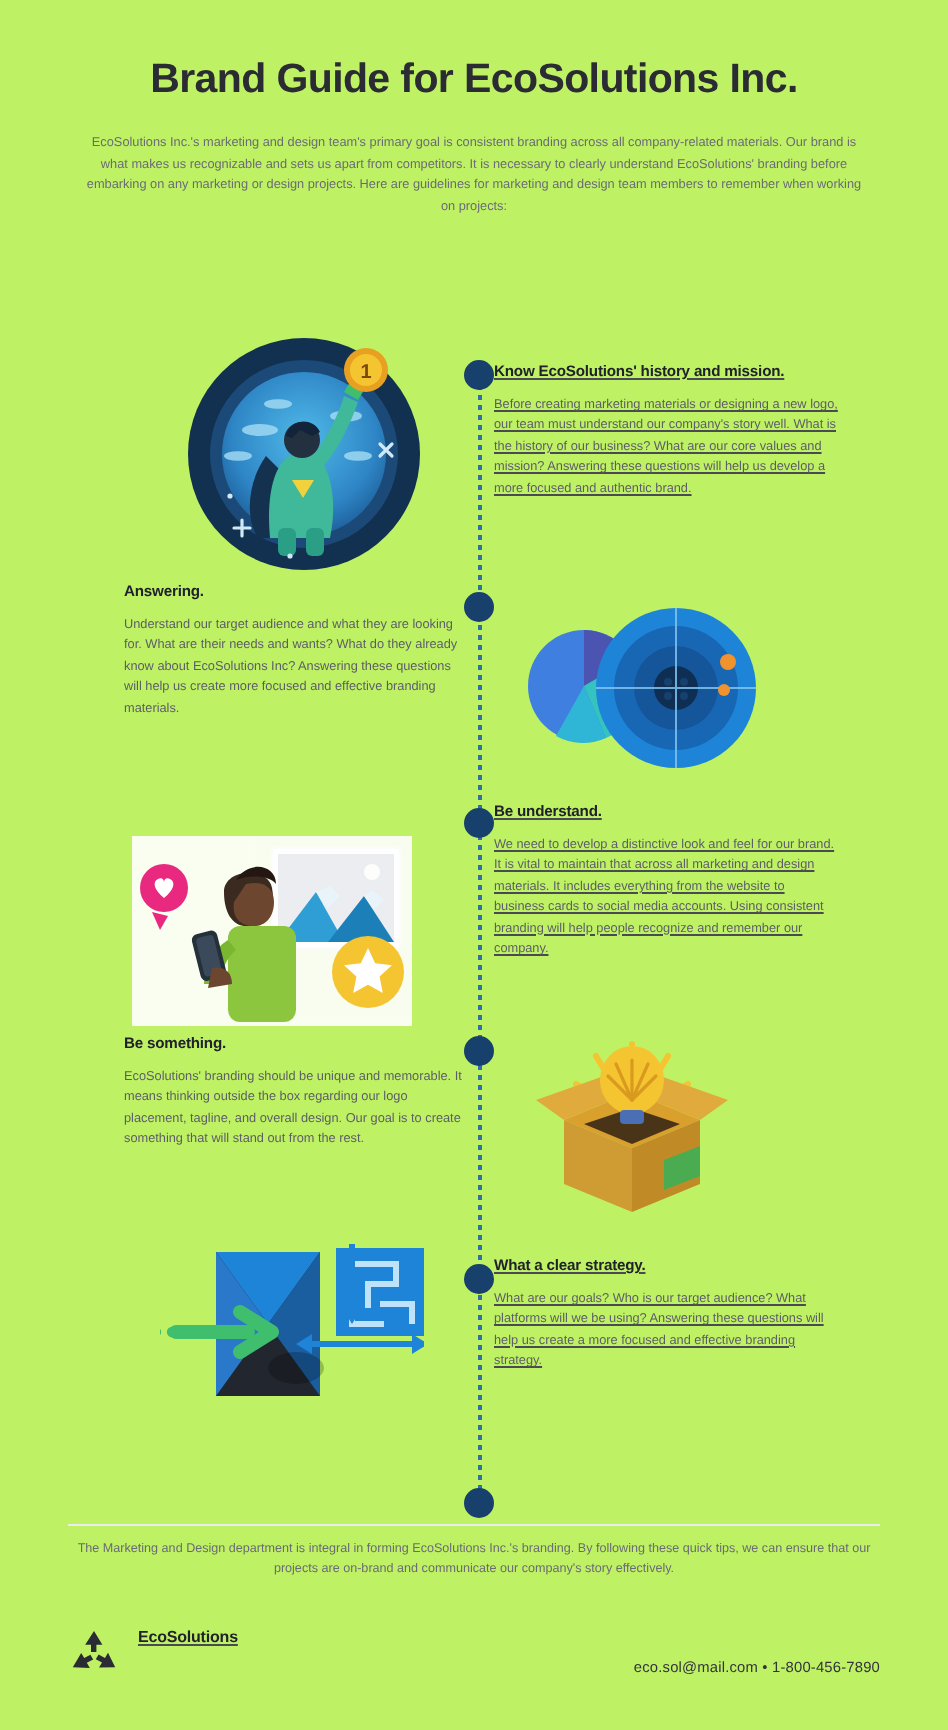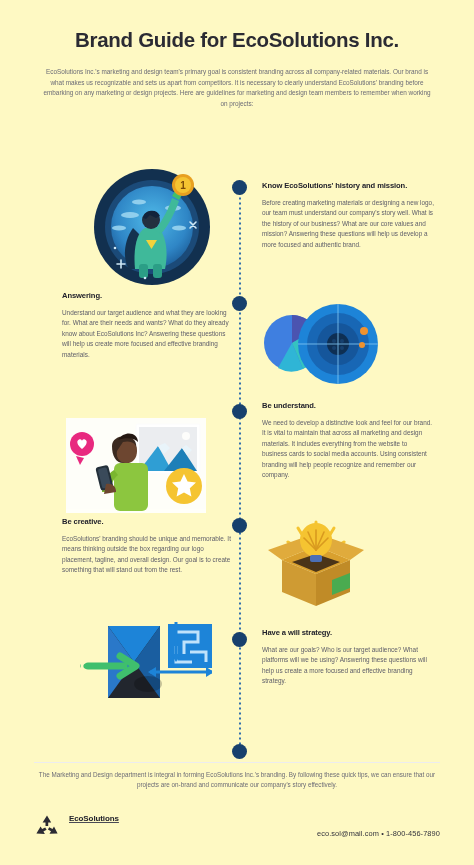--- a/index.html
+++ b/index.html
@@ -2,21 +2,21 @@
 <html><head>
 <meta charset="utf-8">
 <title>Brand Guide Infographic</title>
 <style>
   html,body{margin:0;padding:0;background:#ffffff;}
   body{
     width:474px;height:865px;position:relative;overflow:hidden;
     font-family:"Liberation Sans","DejaVu Sans",sans-serif;
     color:#4a4a55;
   }
-  .page{position:relative;width:474px;height:865px;background:#fef9c3;}
+  .page{position:relative;width:474px;height:865px;background:#bef264;}
 
   
   .header{padding:26px 34px 0 34px;}
   .title{
     font-size:20.5px;line-height:27px;font-weight:bold;
     color:#2b2b33;text-align:center;letter-spacing:-0.3px;
   }
   .intro{
     margin-top:14px;font-size:6.4px;line-height:10.6px;
     text-align:center;color:#6b6b76;padding:0 6px;
@@ -36,21 +36,21 @@
   
   .block{position:absolute;}
   .b-text{width:172px;}
   .b-head{
     font-size:7.6px;font-weight:bold;color:#21212b;line-height:11px;
     margin-bottom:7px;letter-spacing:-0.1px;
   }
   .b-body{font-size:6.4px;line-height:10.4px;color:#5d5d69;}
 
   .left{left:62px;text-align:left;}
-  .right{left:262px;text-align:left;}
+  .right{left:247px;text-align:left;text-decoration:underline;}
 
   
   .ill{position:absolute;}
 
   
   .badge-wrap{width:118px;height:118px;}
   
   .pie-wrap{width:122px;height:82px;}
   
   .phone-wrap{width:140px;height:95px;}
@@ -217,21 +217,21 @@
       <rect x="32" y="48" width="13" height="24" rx="3" transform="rotate(-14 38 60)" fill="#24303a"></rect>
       <rect x="34" y="50" width="9" height="20" rx="2" transform="rotate(-14 38 60)" fill="#3a4a5a"></rect>
       <path d="M40 66 c6 -1 10 2 10 8 l-12 2 Z" fill="#6d4630"></path>
 
       <circle cx="118" cy="68" r="18" fill="#f5c431"></circle>
       <path d="M118 56 l3.6 7.6 l8.4 1 l-6.2 5.7 l1.6 8.2 l-7.4 -4.1 l-7.4 4.1 l1.6 -8.2 l-6.2 -5.7 l8.4 -1 Z" fill="#ffffff"></path>
     </svg>
   </div>
 
   <div class="block left b-text" style="top:516px">
-    <div class="b-head">Be creative.</div>
+    <div class="b-head">Be something.</div>
     <div class="b-body">EcoSolutions' branding should be unique and memorable. It means thinking outside the box regarding our logo placement, tagline, and overall design. Our goal is to create something that will stand out from the rest.</div>
   </div>
 
   <div class="ill bulb-wrap" style="left:258px;top:518px">
     <svg class="svg-blk" width="118" height="90" viewBox="0 0 118 90">
 
       <g stroke="#f5c431" stroke-width="3" stroke-linecap="round">
         <path d="M58 4 L58 16"></path>
           <path d="M40 10 L46 20"></path>
           <path d="M76 10 L70 20"></path>
@@ -255,21 +255,21 @@
       </g>
       <rect x="52" y="37" width="12" height="7" rx="2" fill="#4b6fb5"></rect>
 
       <path d="M24 42 L24 74 L58 88 L58 56 Z" fill="#cf9b33"></path>
       <path d="M58 56 L58 88 L92 74 L92 42 Z" fill="#c08b27"></path>
       <path d="M74 62 L92 55 L92 70 L74 77 Z" fill="#4aab50"></path>
     </svg>
   </div>
 
   <div class="block right b-text" style="top:627px">
-    <div class="b-head">Have a will strategy.</div>
+    <div class="b-head">What a clear strategy.</div>
     <div class="b-body">What are our goals? Who is our target audience? What platforms will we be using? Answering these questions will help us create a more focused and effective branding strategy.</div>
   </div>
 
   <div class="ill strat-wrap" style="left:80px;top:622px">
     <svg class="svg-blk" width="132" height="100" viewBox="0 0 132 100">
 
       <rect x="28" y="4" width="52" height="72" fill="#22262e"></rect>
       <path d="M28 4 L80 4 L54 40 Z" fill="#1d84d8"></path>
       <path d="M28 4 L54 40 L28 76 Z" fill="#2a78c9"></path>
       <path d="M80 4 L54 40 L80 76 Z" fill="#1a5ea0"></path>

